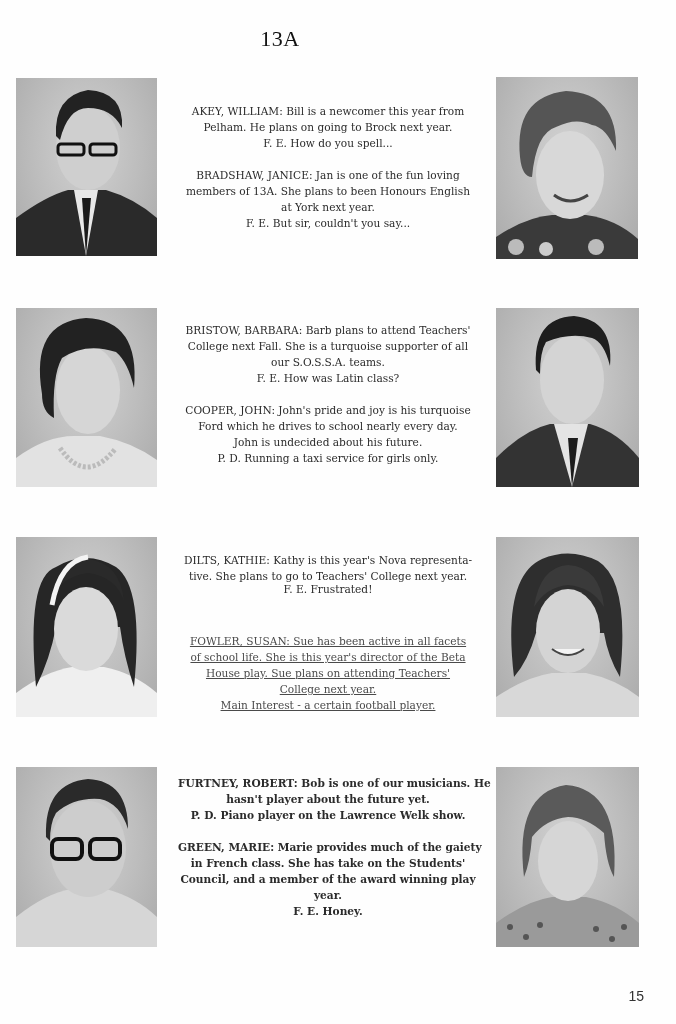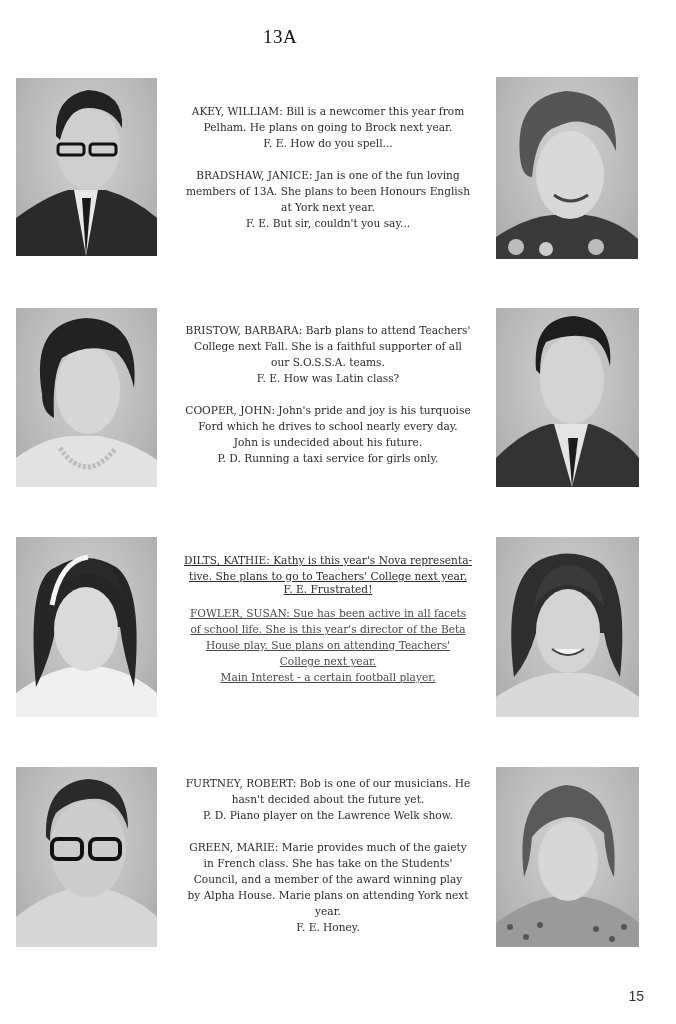--- a/index.html
+++ b/index.html
@@ -5,21 +5,21 @@
     html, body { margin: 0; padding: 0; }
     body {
       width: 676px; height: 1024px; background: #fefefe;
       position: relative; overflow: hidden;
       font-family: "DejaVu Serif", "Liberation Serif", serif;
       color: #2a2a2a;
     }
     .page-title {
       position: absolute; left: 0; width: 560px; top: 26px;
       text-align: center; font-family: "Liberation Serif", serif;
-      font-size: 19px; color: #111; letter-spacing: 0.5px;
+      font-size: 22px; color: #111; letter-spacing: 0.5px;
     }
     .photo {
       position: absolute; overflow: hidden;
       background: radial-gradient(ellipse at 50% 40%, #d2d2d2 0%, #bcbcbc 55%, #a9a9a9 100%);
     }
     .photo svg { width: 100%; height: 100%; display: block; }
     .bio-block {
       position: absolute; left: 178px; width: 300px;
       font-size: 10.6px; line-height: 16px; color: #2b2b2b;
     }
@@ -80,21 +80,21 @@
       <path d="M0 179 L0 150 Q30 128 58 128 L84 128 Q116 134 141 152 L141 179 Z" fill="#e2e2e2"></path>
       <path d="M44 140 Q70 178 100 140" fill="none" stroke="#bbb" stroke-width="5" stroke-dasharray="3 2"></path>
       <ellipse cx="72" cy="82" rx="32" ry="44" fill="#d6d6d6"></ellipse>
       <path d="M26 86 Q14 14 70 10 Q124 12 118 80 Q112 54 100 44 Q70 34 46 50 Q36 68 38 110 Q26 104 26 86 Z" fill="#222"></path>
     </svg>
   </div>
 
   <div class="bio-block" style="top:322px;">
     <div class="bio">
       <span class="line">BRISTOW, BARBARA: Barb plans to attend Teachers'</span>
-      <span class="line">College next Fall. She is a faithful supporter of all</span>
+      <span class="line">College next Fall. She is a turquoise supporter of all</span>
       <span class="line">our S.O.S.S.A. teams.</span>
       <span class="line">F. E. How was Latin class?</span>
     </div>
     <div class="bio">
       <span class="line">COOPER, JOHN: John's pride and joy is his turquoise</span>
       <span class="line">Ford which he drives to school nearly every day.</span>
       <span class="line">John is undecided about his future.</span>
       <span class="line">P. D. Running a taxi service for girls only.</span>
     </div>
   </div>
@@ -113,21 +113,21 @@
     <svg viewBox="0 0 141 180" preserveAspectRatio="none">
       <path d="M0 180 L0 156 Q30 134 56 130 L88 130 Q118 136 141 156 L141 180 Z" fill="#efefef"></path>
       <path d="M20 150 Q10 40 40 30 Q70 12 100 30 Q128 50 118 150 Q108 120 104 90 L40 90 Q34 122 20 150 Z" fill="#262626"></path>
       <ellipse cx="70" cy="92" rx="32" ry="42" fill="#dadada"></ellipse>
       <path d="M34 64 Q40 26 72 22 Q104 26 108 64 Q100 40 72 36 Q44 40 34 64 Z" fill="#2a2a2a"></path>
       <path d="M36 68 Q44 24 72 20" fill="none" stroke="#f4f4f4" stroke-width="5"></path>
     </svg>
   </div>
 
   <div class="bio-block" style="top:552px;">
-    <div class="bio" style="margin-bottom:8px;text-decoration:underline;">
+    <div class="bio" style="margin-bottom:36px;">
       <span class="line">DILTS, KATHIE: Kathy is this year's Nova representa-</span>
       <span class="line">tive. She plans to go to Teachers' College next year.</span>
       <span class="line" style="margin-top:-3px;">F. E. Frustrated!</span>
     </div>
     <div class="bio" style="color:#4a4a4a;text-decoration:underline;">
       <span class="line">FOWLER, SUSAN: Sue has been active in all facets</span>
       <span class="line">of school life.  She is this year's director of the Beta</span>
       <span class="line">House play.  Sue plans on attending Teachers'</span>
       <span class="line">College next year.</span>
       <span class="line">Main Interest - a certain football player.</span>
@@ -147,31 +147,30 @@
   <div class="photo" style="left:16px; top:767px; width:141px; height:180px;">
     <svg viewBox="0 0 141 180" preserveAspectRatio="none">
       <path d="M0 180 L0 150 Q30 126 56 122 L90 122 Q120 130 141 150 L141 180 Z" fill="#d6d6d6"></path>
       <ellipse cx="72" cy="82" rx="38" ry="48" fill="#cdcdcd"></ellipse>
       <path d="M30 70 Q28 16 72 12 Q112 14 112 62 Q104 36 84 32 Q58 30 40 46 Q34 56 34 74 Z" fill="#2a2a2a"></path>
       <rect x="36" y="72" width="30" height="20" rx="6" fill="none" stroke="#111" stroke-width="4"></rect>
       <rect x="74" y="72" width="30" height="20" rx="6" fill="none" stroke="#111" stroke-width="4"></rect>
     </svg>
   </div>
 
-  <div class="bio-block" style="top:775px;">
+  <div class="bio-block" style="top:775px;font-weight:bold;">
     <div class="bio">
       <span class="line">FURTNEY, ROBERT: Bob is one of our musicians. He</span>
-      <span class="line">hasn't decided about the future yet.</span>
+      <span class="line">hasn't player about the future yet.</span>
       <span class="line">P. D. Piano player on the Lawrence Welk show.</span>
     </div>
     <div class="bio">
       <span class="line">GREEN, MARIE: Marie provides much of the gaiety</span>
       <span class="line">in French class. She has take on the Students'</span>
       <span class="line">Council, and a member of the award winning play</span>
-      <span class="line">by Alpha House. Marie plans on attending York next</span>
       <span class="line">year.</span>
       <span class="line">F. E. Honey.</span>
     </div>
   </div>
 
   <div class="photo" style="left:496px; top:767px; width:143px; height:180px;">
     <svg viewBox="0 0 143 180" preserveAspectRatio="none">
       <path d="M0 180 L0 156 Q30 134 56 130 L90 130 Q120 136 143 156 L143 180 Z" fill="#9a9a9a"></path>
       <g fill="#555">
           <circle cx="14" cy="160" r="3"></circle>

